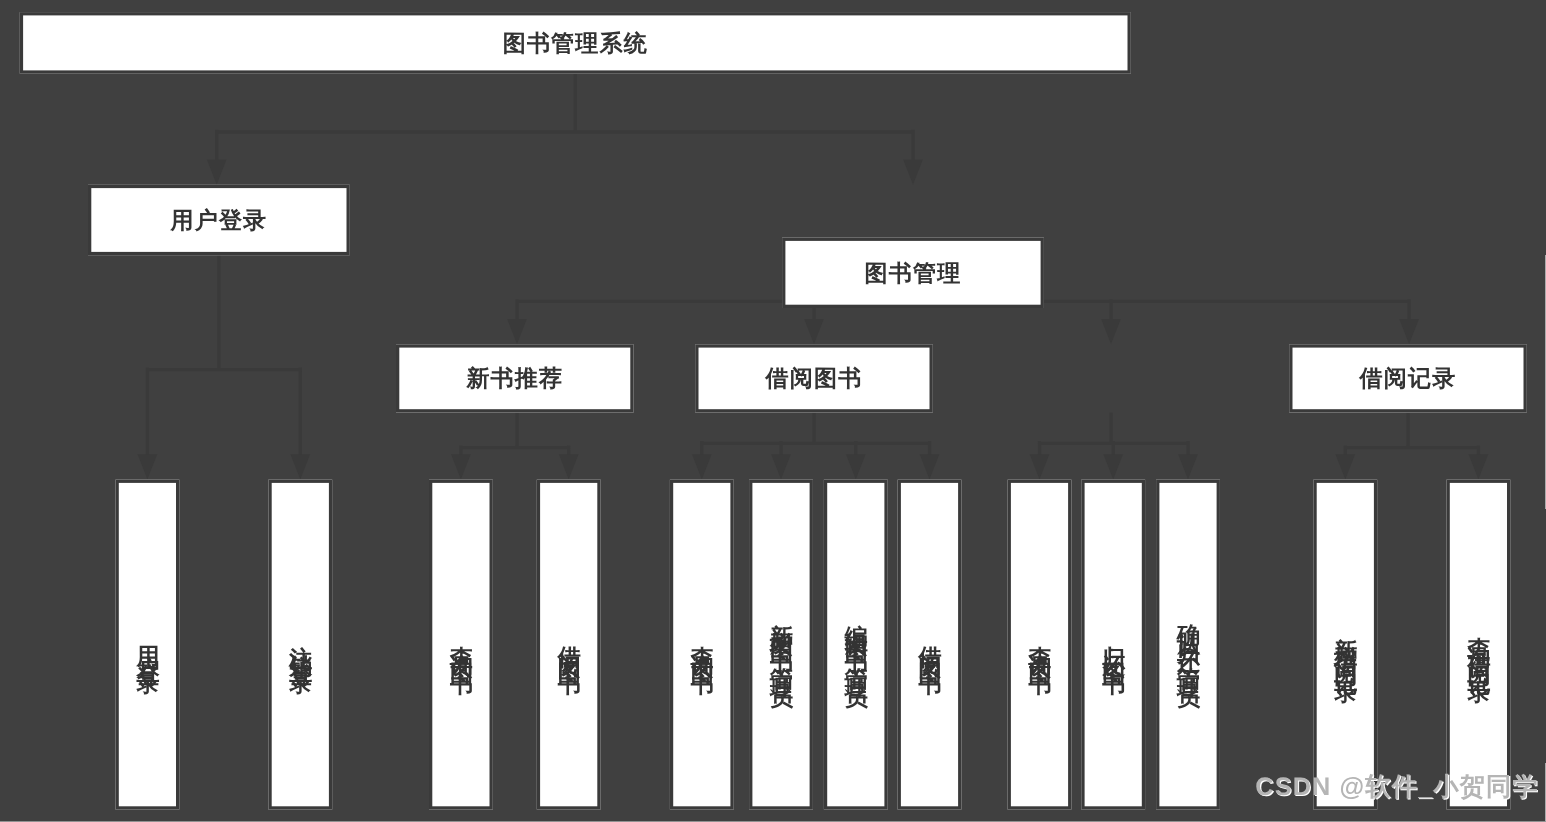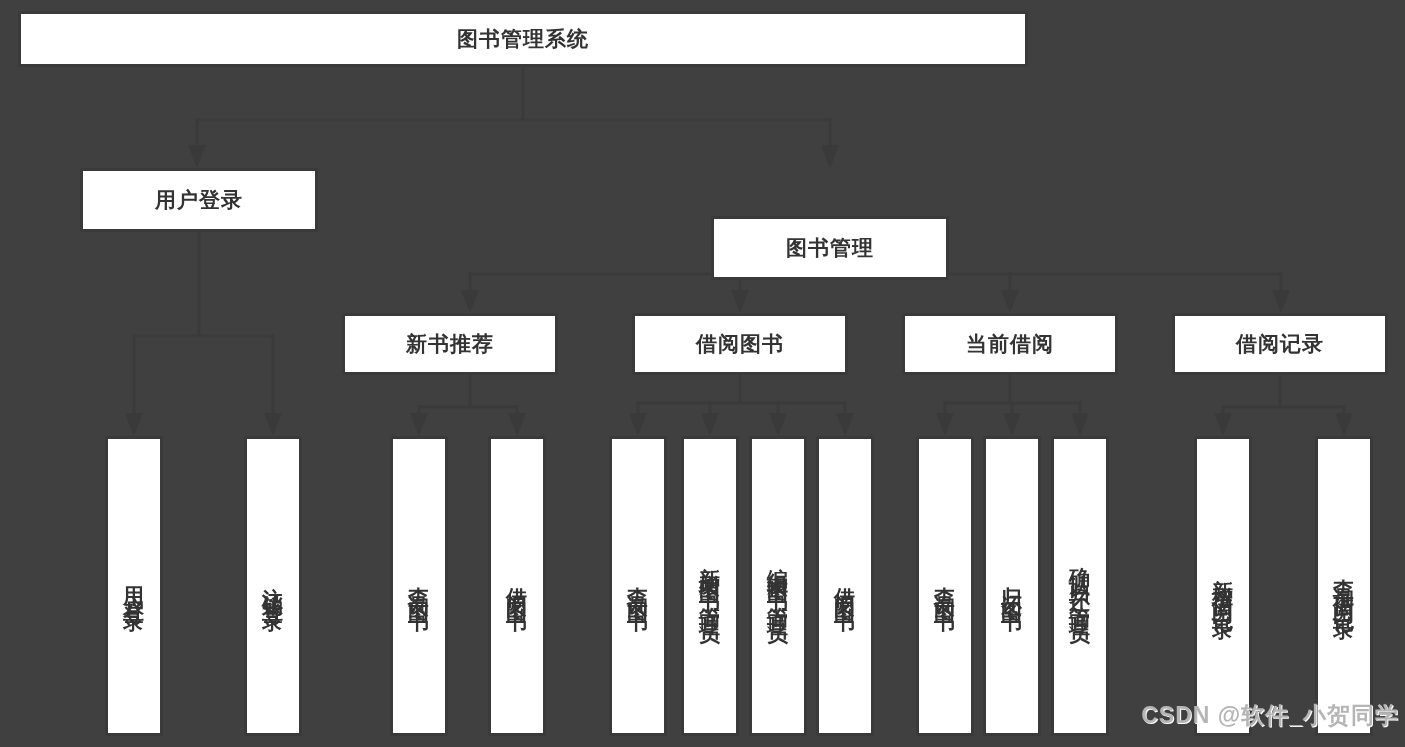--- a/index.html
+++ b/index.html
@@ -31,21 +31,21 @@
     line-height: 1;
     text-align: center;
   }
   
   .n-root   { left: 18px;  top: 11px;  width: 1004px; height: 50px; }
   
   .n-login  { left: 80px;  top: 168px; width: 232px; height: 58px; }
   .n-mgmt   { left: 711px; top: 168px; width: 232px; height: 58px; margin-top: 48px; }
   
   .lvl3 { top: 313px; width: 210px; height: 56px; }
-  .n-newbook { left: 342px; }
+  .n-newbook { left: 360px; }
   .n-borrow  { left: 632px; }
   .n-current { left: 902px; }
   .n-records { left: 1172px; }
   
   .leaf { top: 436px; width: 52px; height: 294px; }
   .n-l-userlogin { left: 105px; }
   .n-l-logout    { left: 244px; }
   .n-l-nb-query  { left: 390px; }
   .n-l-nb-borrow { left: 488px; }
   .n-l-bb-query  { left: 609px; }
@@ -123,21 +123,20 @@
     <path fill="#3a3a3a" stroke="none" d="M1335,413 L1353,413 L1344,436 Z"></path>
   </svg>
 
   <div class="node hbox n-root">图书管理系统</div>
 
   <div class="node hbox n-login">用户登录</div>
   <div class="node hbox n-mgmt">图书管理</div>
 
   <div class="node hbox lvl3 n-newbook">新书推荐</div>
   <div class="node hbox lvl3 n-borrow">借阅图书</div>
-  <div class="node hbox lvl3 n-current">当前借阅</div>
   <div class="node hbox lvl3 n-records">借阅记录</div>
 
   <div class="node vbox leaf n-l-userlogin">
     <span class="vtext">用户登录</span>
   </div>
   <div class="node vbox leaf n-l-logout">
     <span class="vtext">注销登录</span>
   </div>
 
   <div class="node vbox leaf n-l-nb-query">

